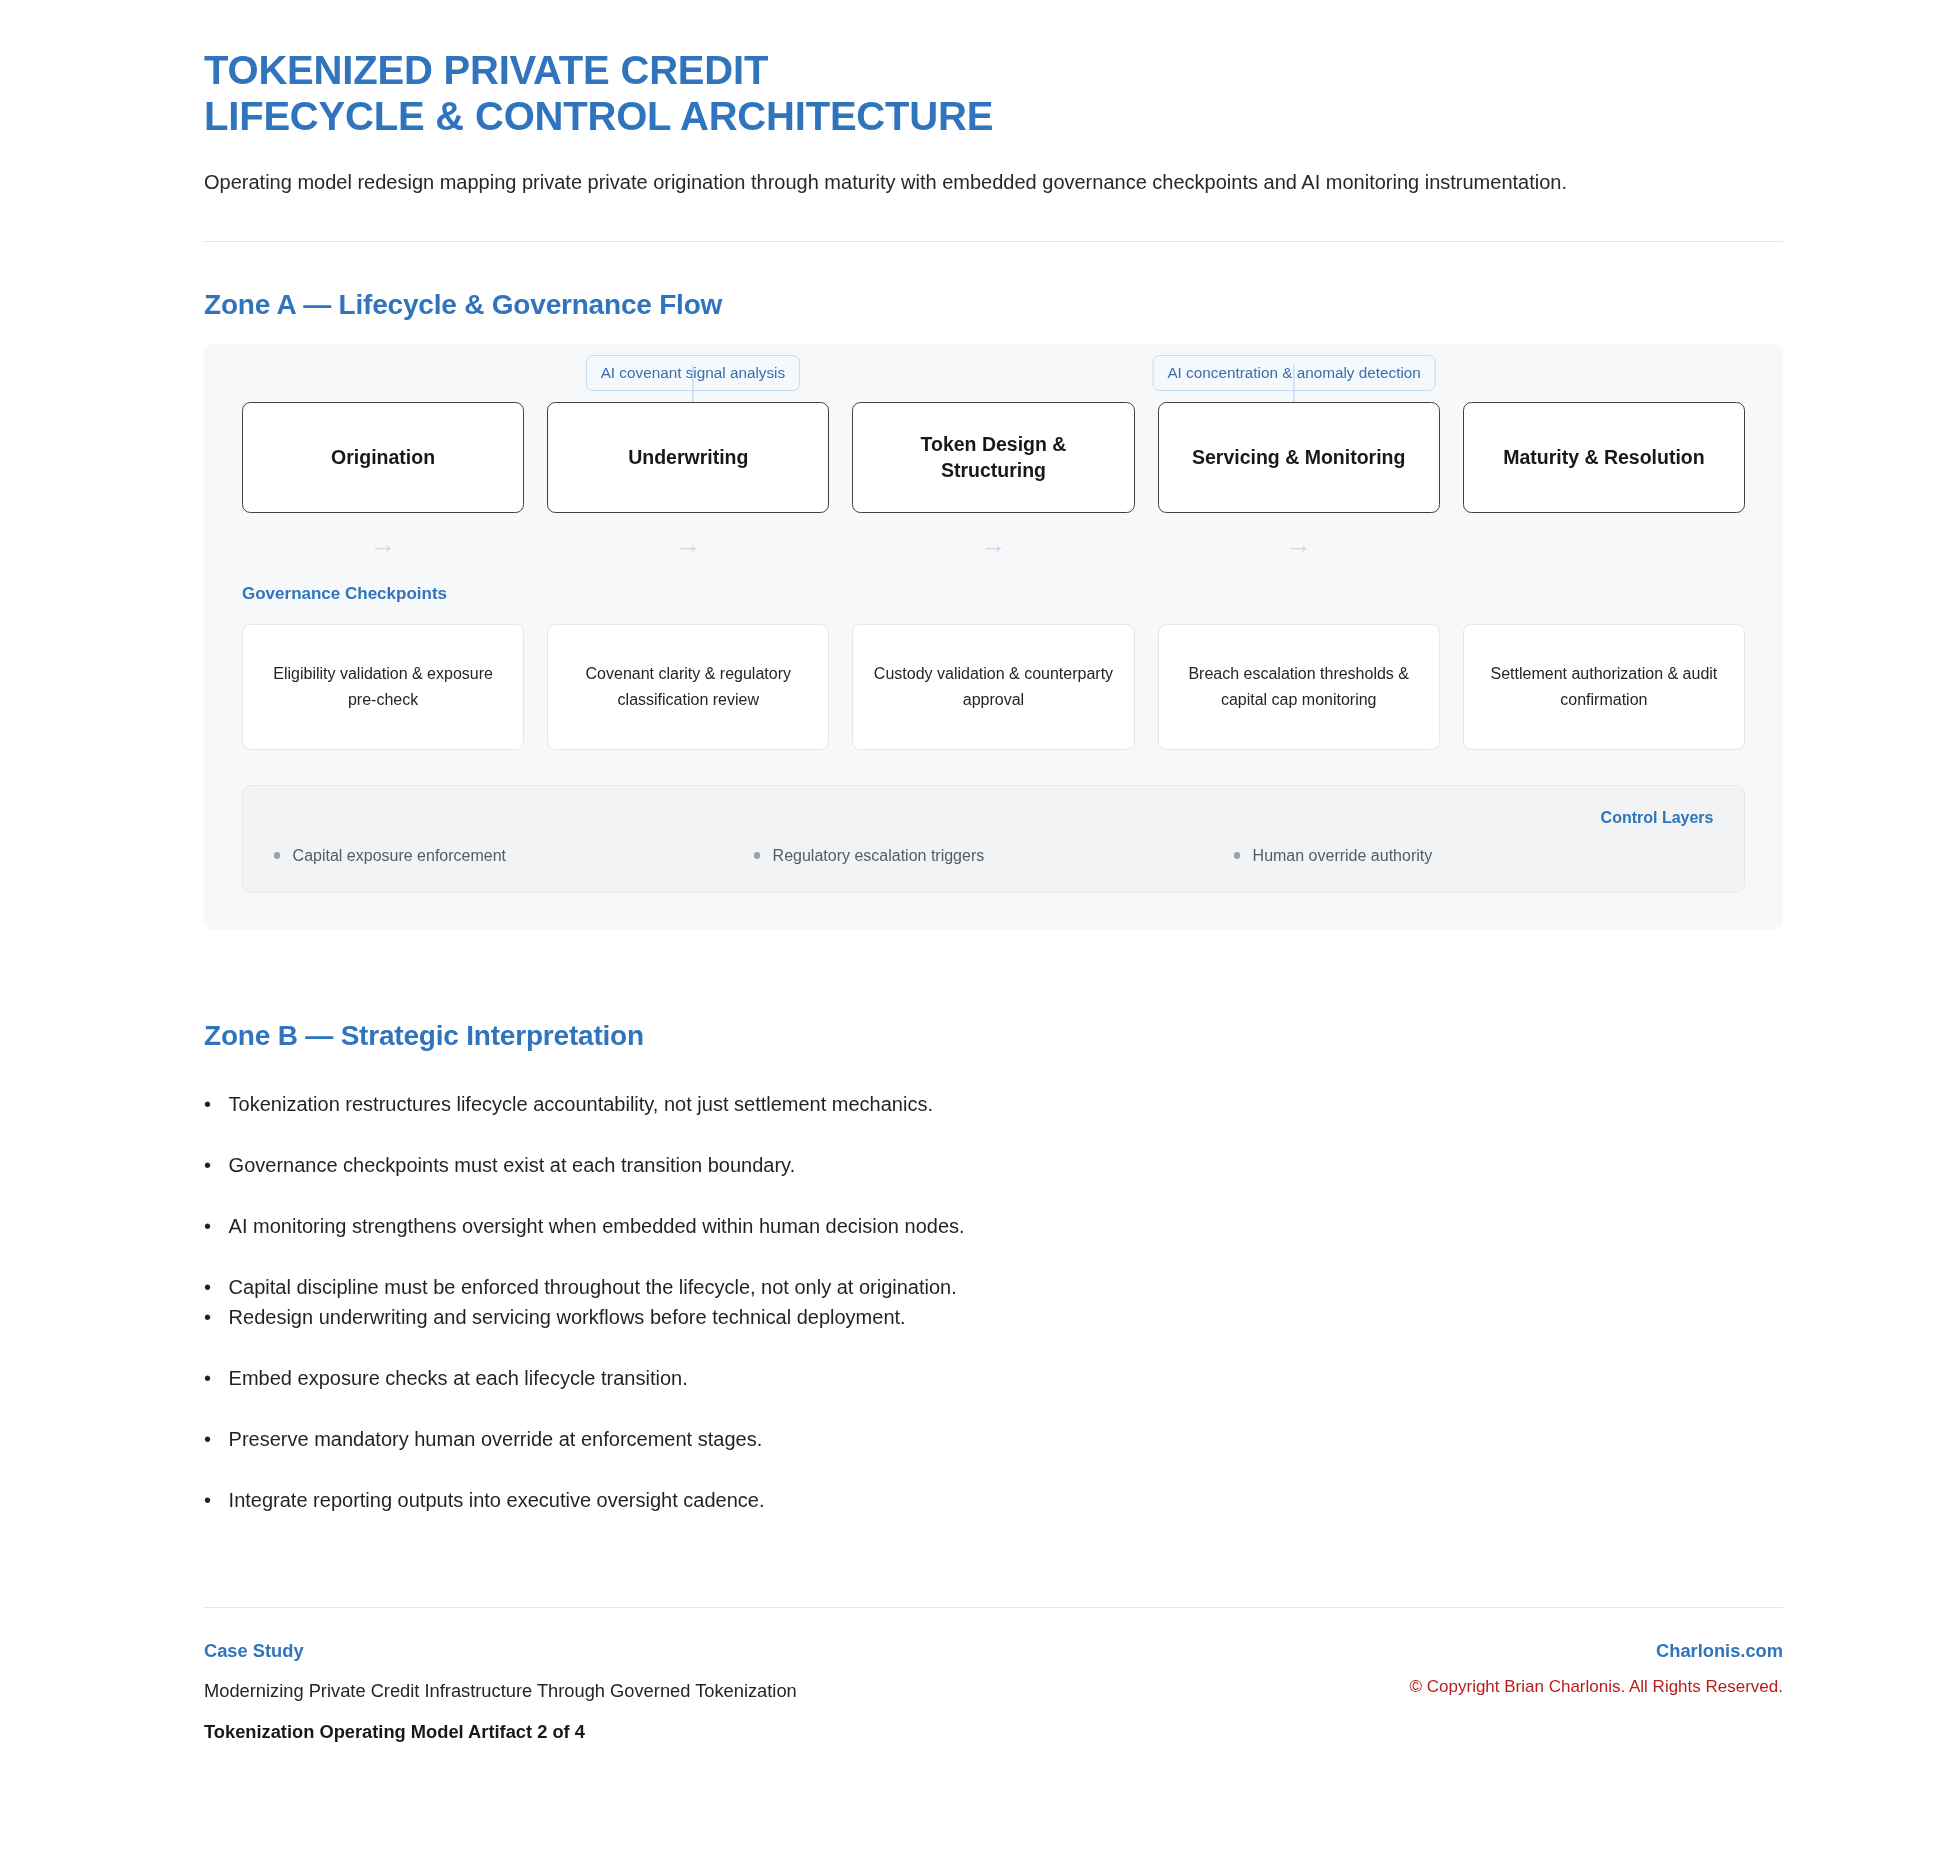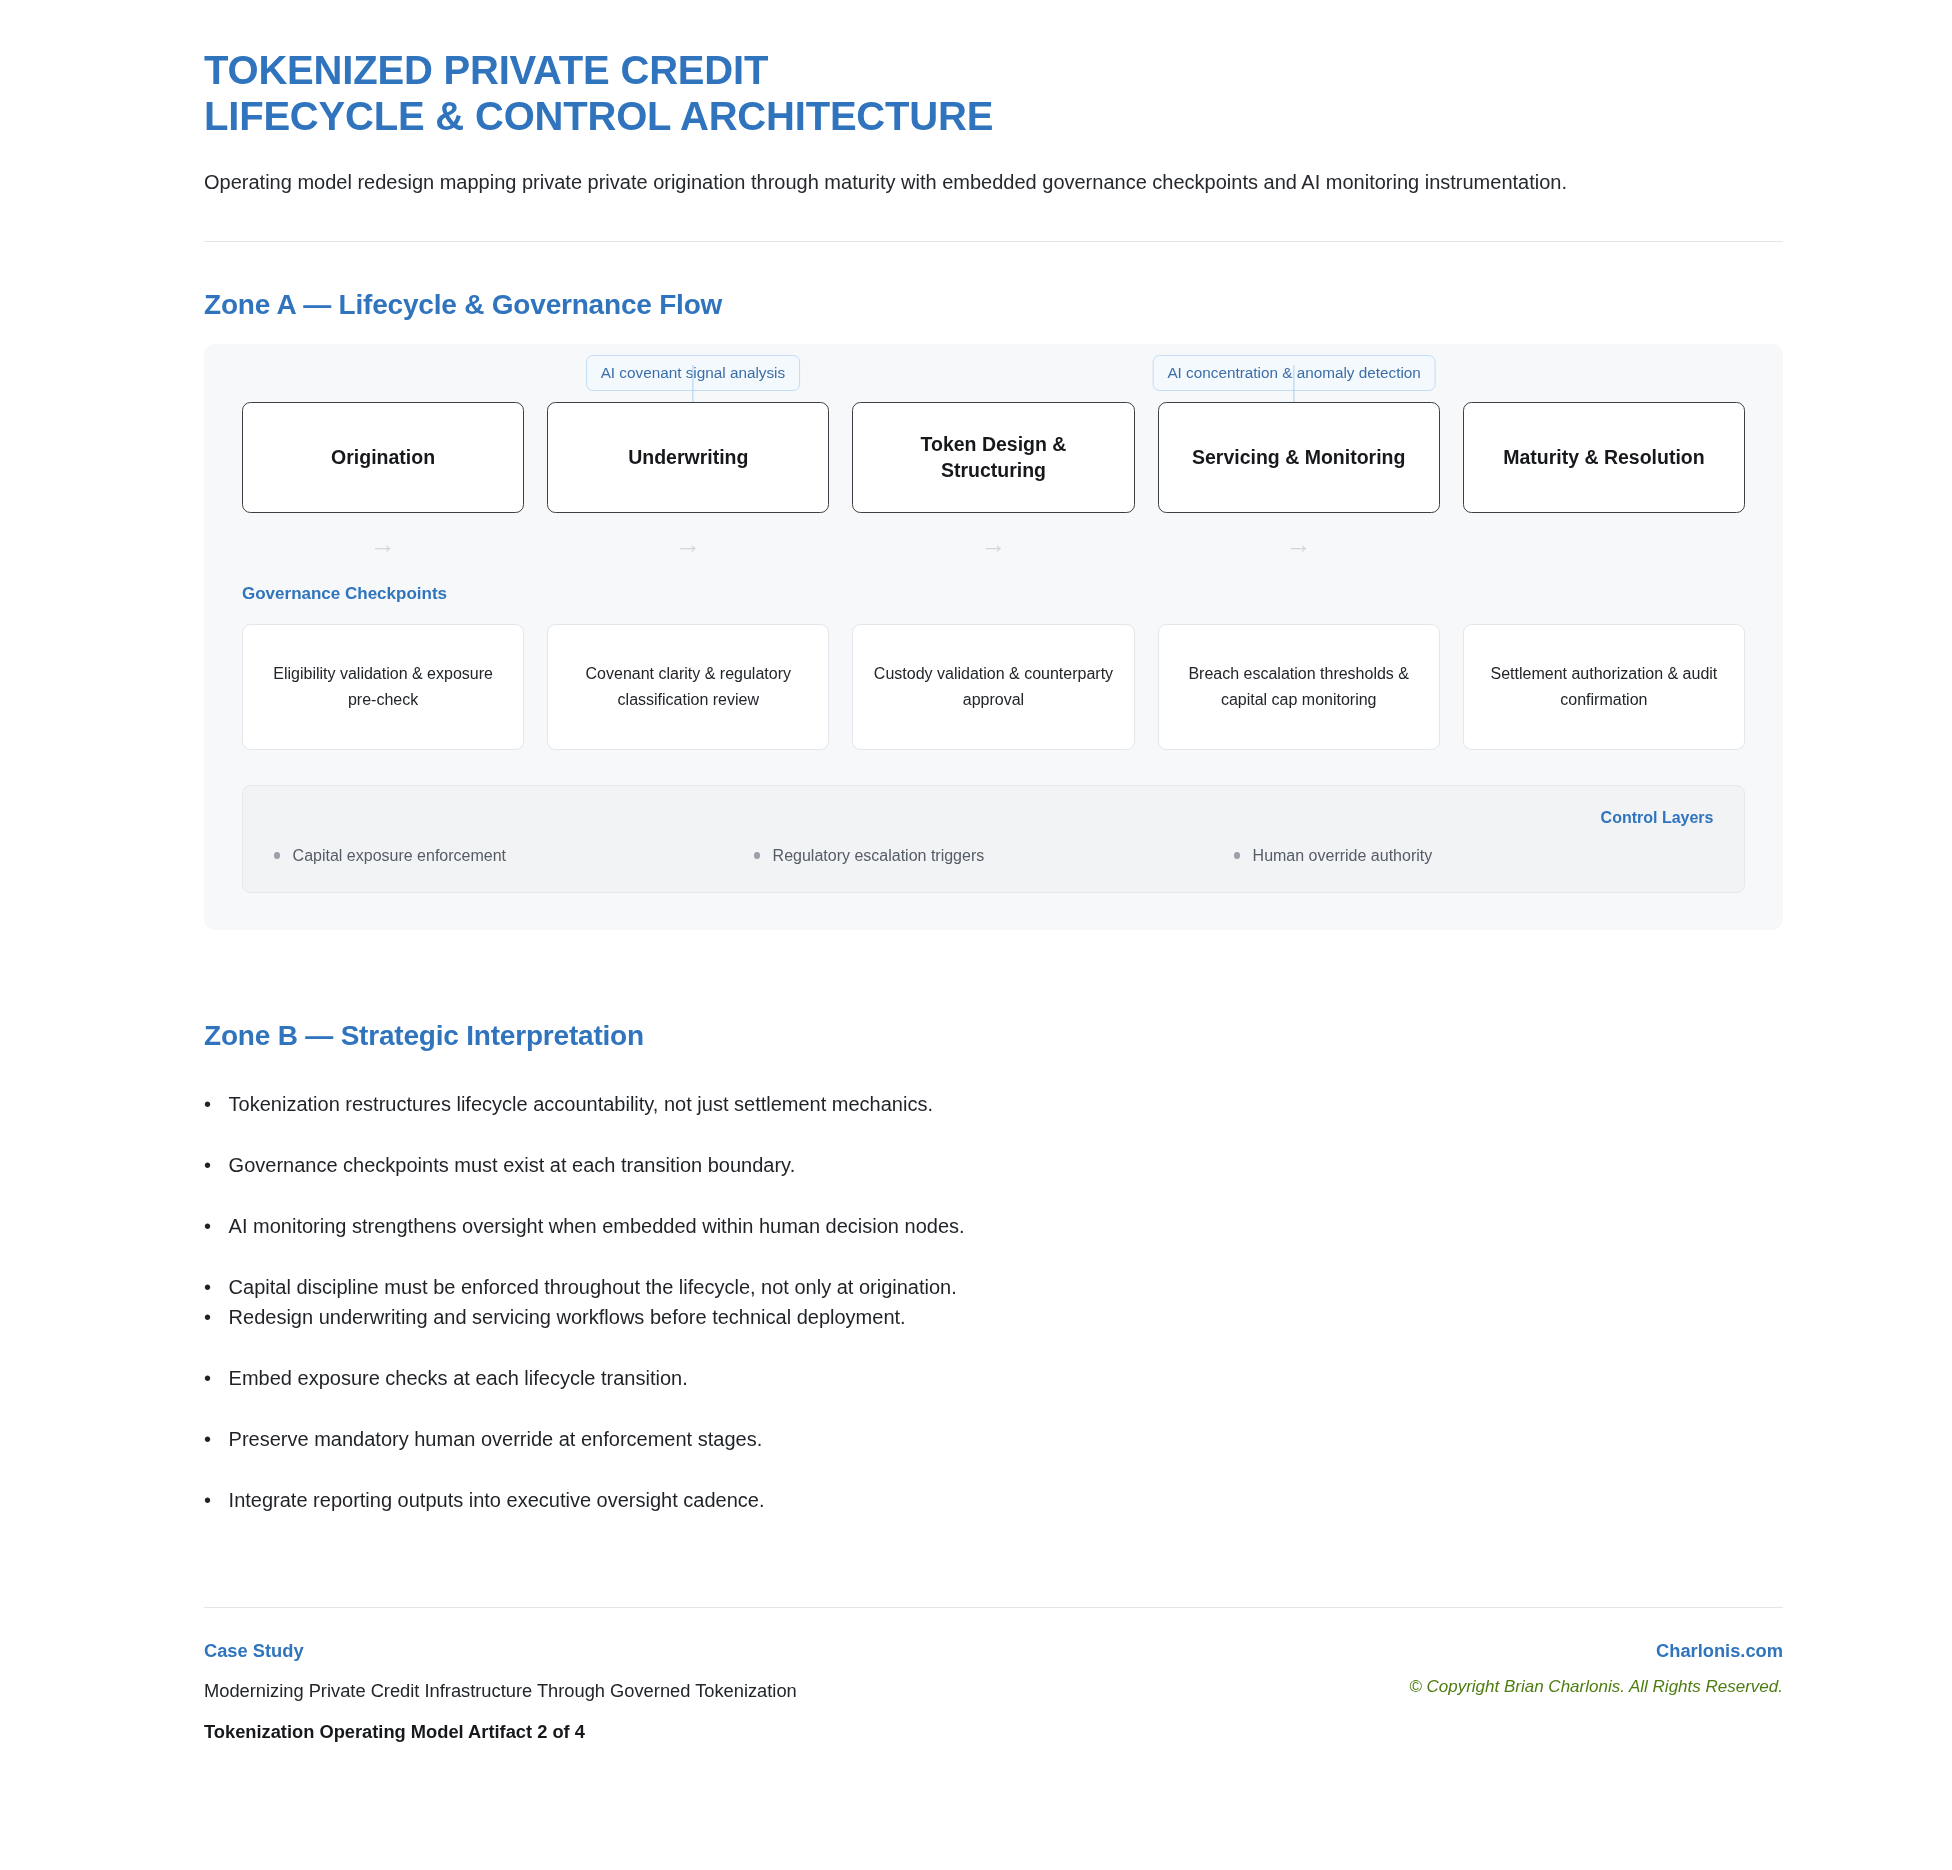--- a/index.html
+++ b/index.html
@@ -254,22 +254,21 @@
   }
   .footer-right { text-align: right; }
   .footer-site {
     color: #2f74bd;
     font-size: 18.3px;
     font-weight: 700;
   }
   .footer-copy {
     margin-top: 15.3px;
     font-size: 17px;
-    color: #4d7c0f;
-    font-style: italic;
+    color: #b91c1c;
   }
 </style>
 </head>
 <body>
 
 <div class="page">
   <div class="wrap">
 
     <h1 class="doc-title">
       <span class="line">TOKENIZED PRIVATE CREDIT</span>

